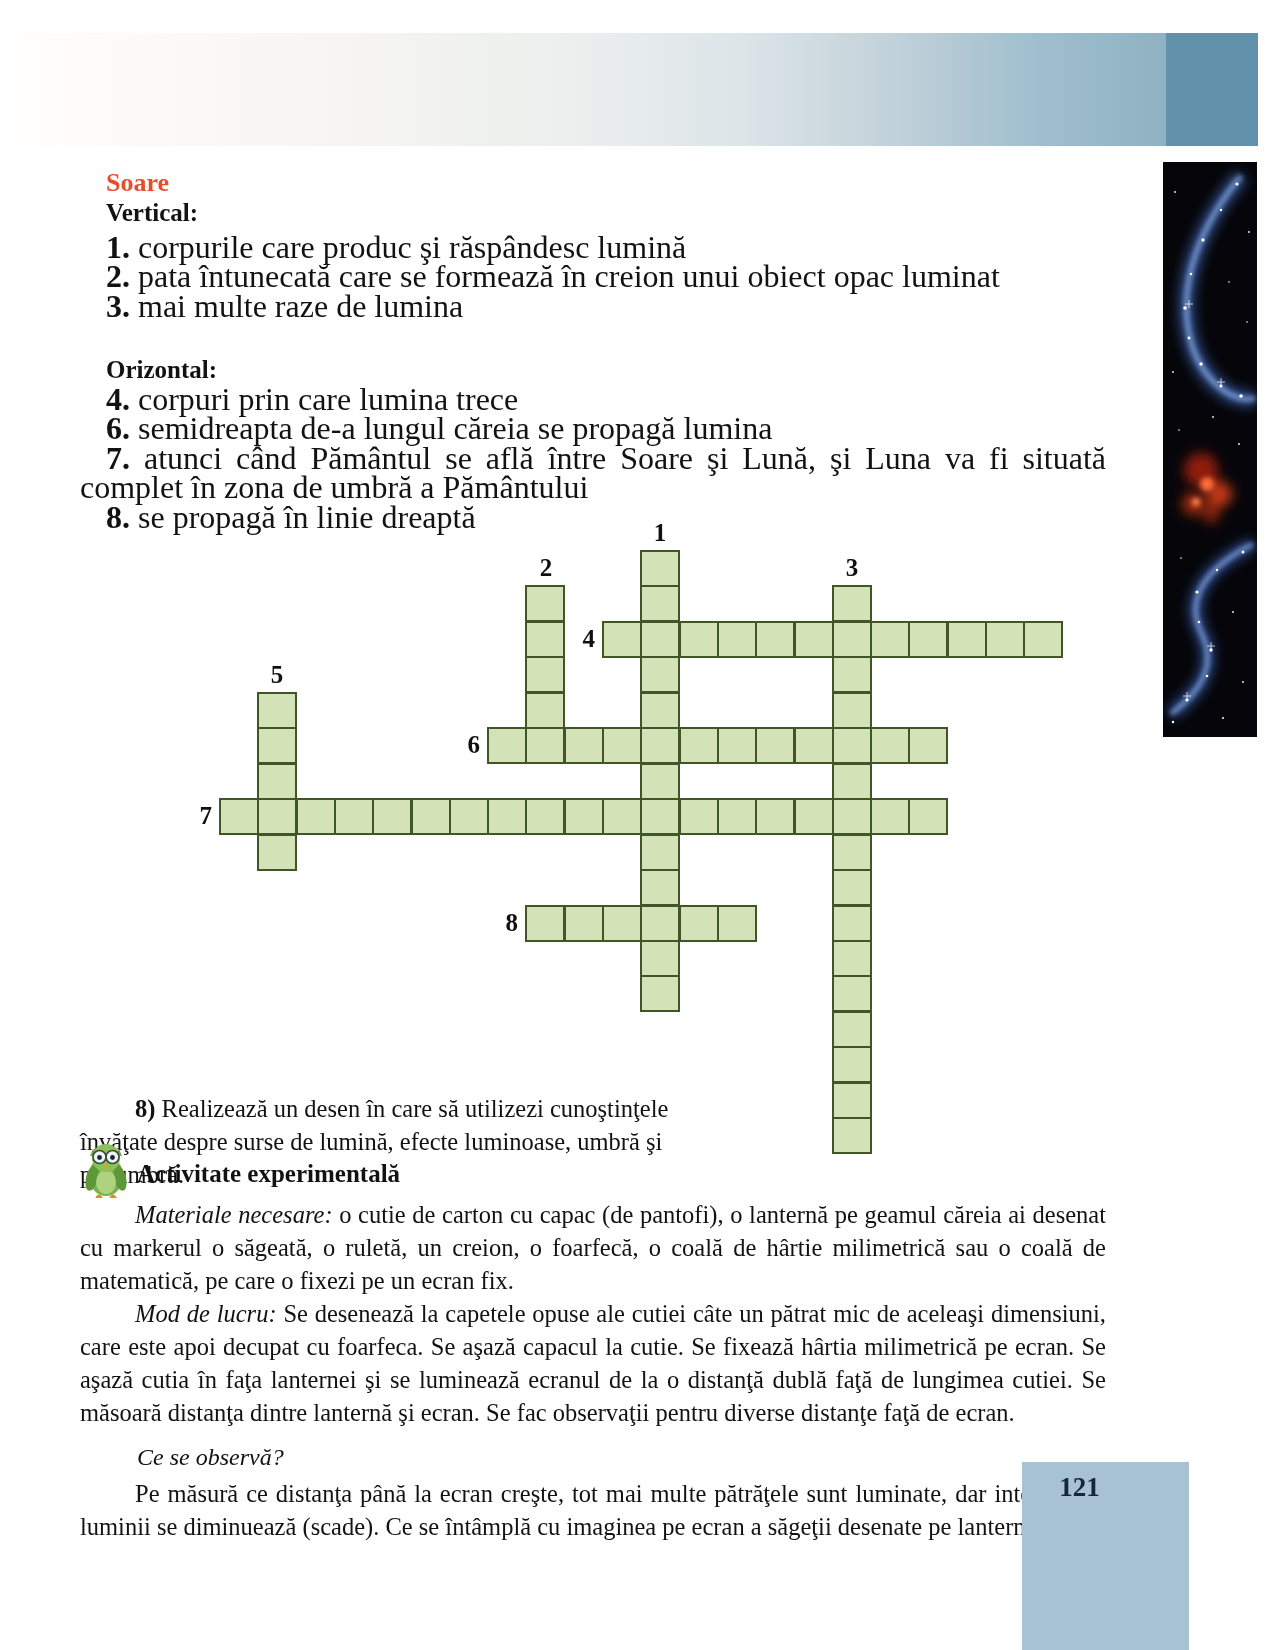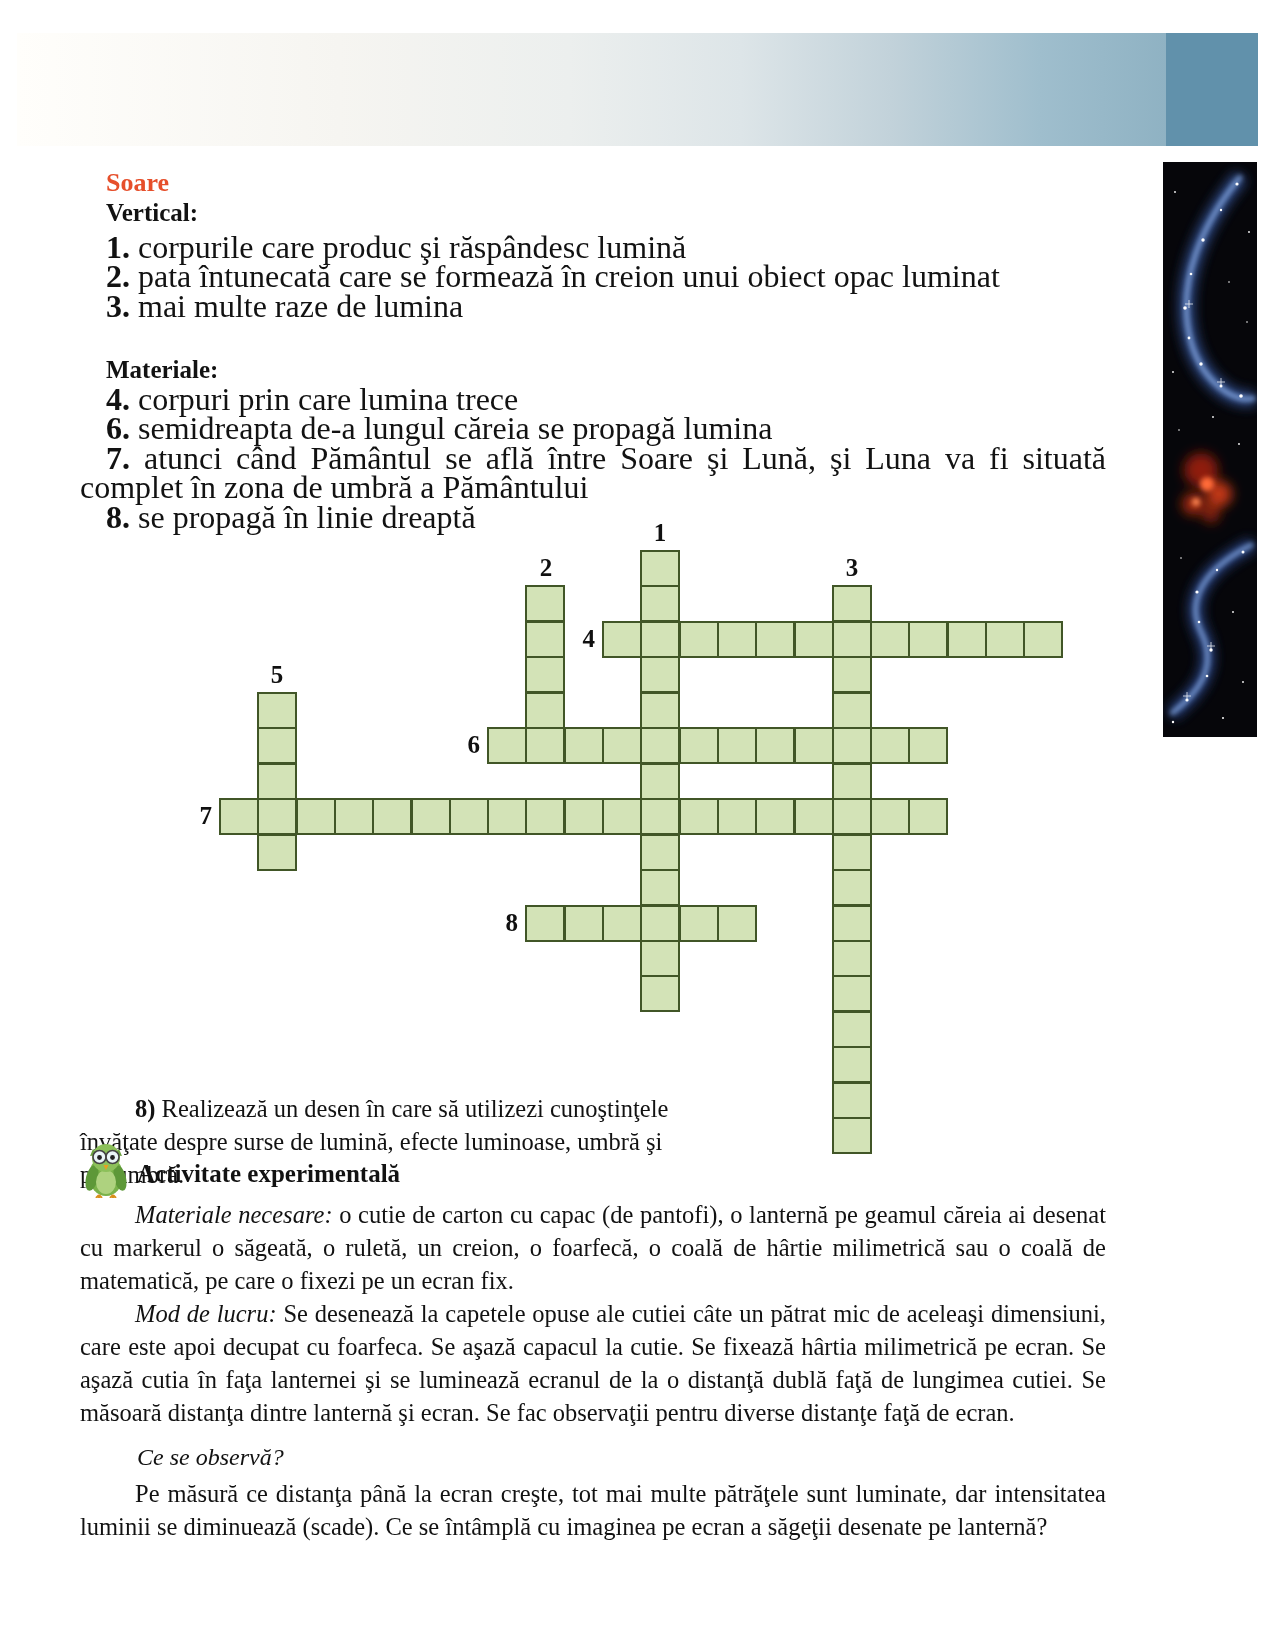--- a/index.html
+++ b/index.html
@@ -138,21 +138,21 @@
 
   <div class="abs page-title" style="color: rgb(230, 79, 43);">Soare</div>
 
   <div class="abs sec-heading v-heading">Vertical:</div>
   <div class="abs clues v-clues">
     <p><b>1.</b> <span>corpurile care produc şi răspândesc lumină</span></p>
     <p><b>2.</b> <span>pata întunecată care se formează în creion unui obiect opac luminat</span></p>
     <p><b>3.</b> <span>mai multe raze de lumina</span></p>
   </div>
 
-  <div class="abs sec-heading o-heading">Materiale:</div>
+  <div class="abs sec-heading o-heading">Orizontal:</div>
   <div class="abs clues o-clues">
     <p><b>4.</b> <span>corpuri prin care lumina trece</span></p>
     <p><b>6.</b> <span>semidreapta de-a lungul căreia se propagă lumina</span></p>
     <p><b>7.</b> <span>atunci când Pământul se află între Soare şi Lună, şi Luna va fi situată complet în zona de umbră a Pământului</span></p>
     <p><b>8.</b> <span>se propagă în linie dreaptă</span></p>
   </div>
 
   <div class="crossword" style="--cell-fill: #d3e3b7; --cell-border: #415627;">
       <div class="cw-cell" style="left: 640px; top: 550px; width: 40px; height: 37px;"></div>
       <div class="cw-cell" style="left: 640px; top: 585px; width: 40px; height: 37px;"></div>
@@ -285,14 +285,17 @@
   <div class="abs para p-method">
     <p><span class="lead-it">Mod de lucru:</span><span> Se desenează la capetele opuse ale cutiei câte un pătrat mic de aceleaşi dimensiuni, care este apoi decupat cu foarfeca. Se aşază capacul la cutie. Se fixează hârtia milimetrică pe ecran. Se aşază cutia în faţa lanternei şi se luminează ecranul de la o distanţă dublă faţă de lungimea cutiei. Se măsoară distanţa dintre lanternă şi ecran. Se fac observaţii pentru diverse distanţe faţă de ecran.</span></p>
   </div>
 
   <div class="abs obs-heading">Ce se observă?</div>
 
   <div class="abs para p-observe">
     <p>Pe măsură ce distanţa până la ecran creşte, tot mai multe pătrăţele sunt luminate, dar intensitatea luminii se diminuează (scade). Ce se întâmplă cu imaginea pe ecran a săgeţii desenate pe lanternă?</p>
   </div>
 
+  <div class="pagenum-block">
+    <div class="pagenum">121</div>
+  </div>
 
 </div>
 
 </body></html>

